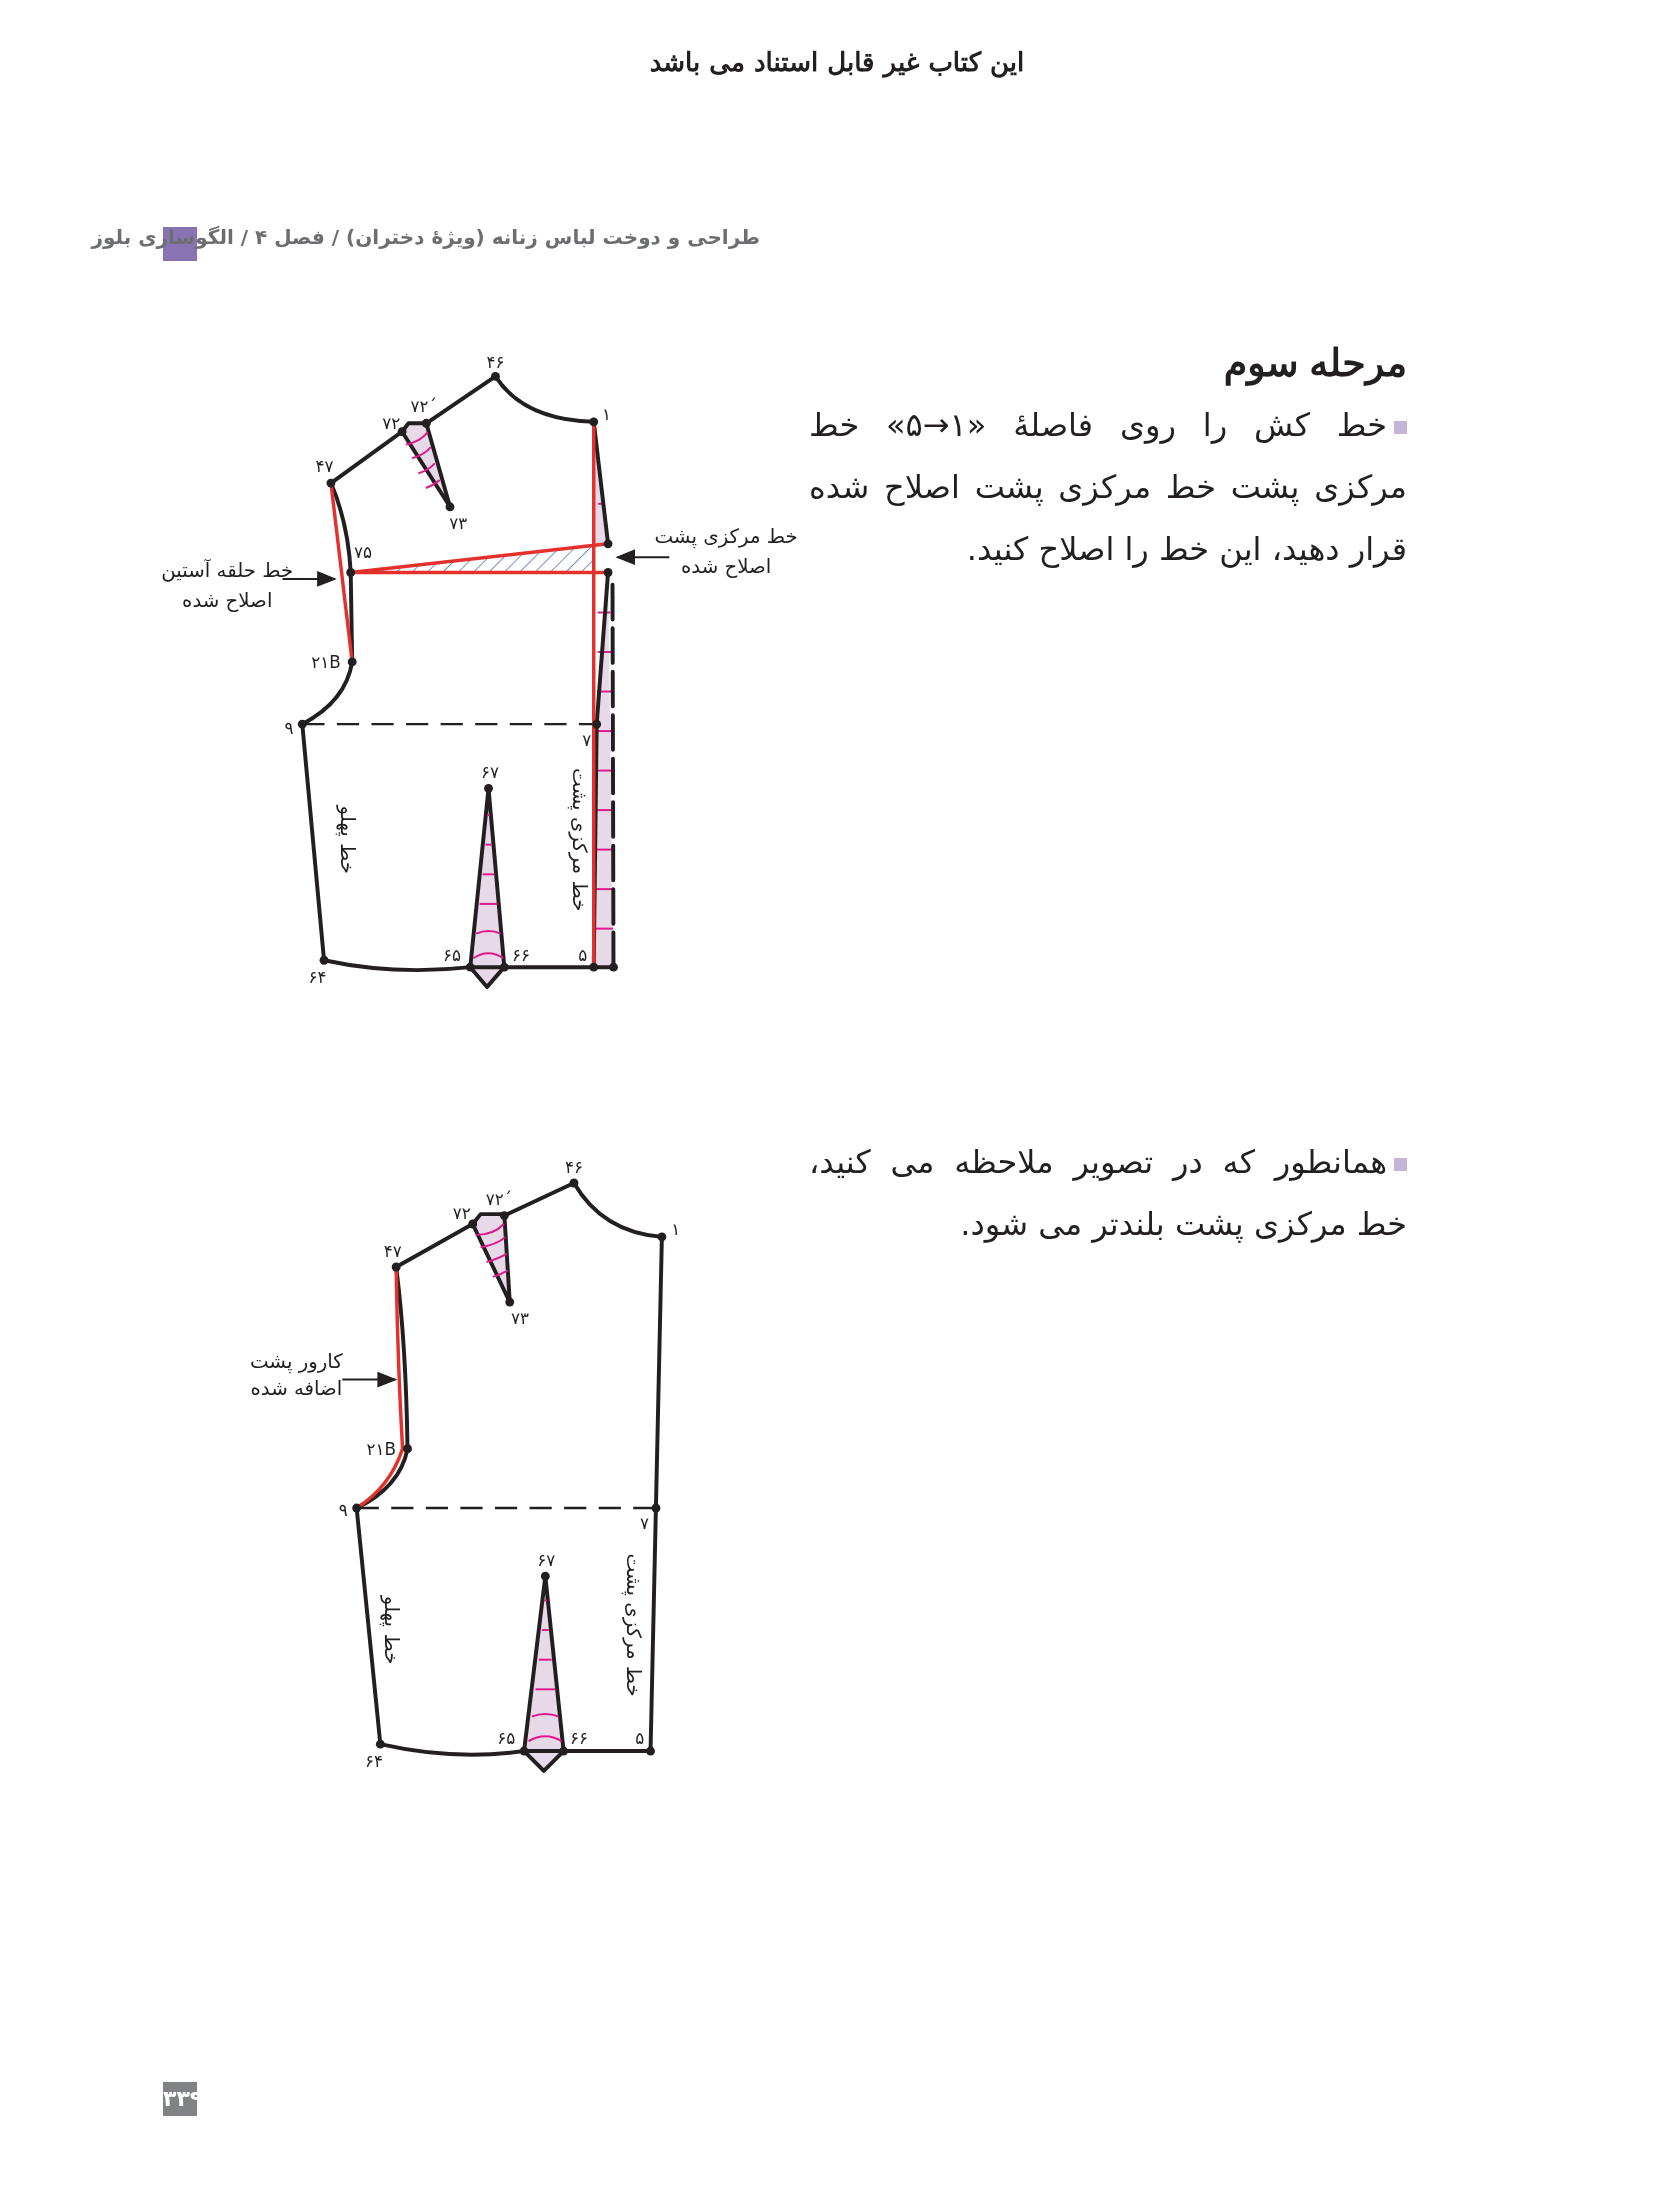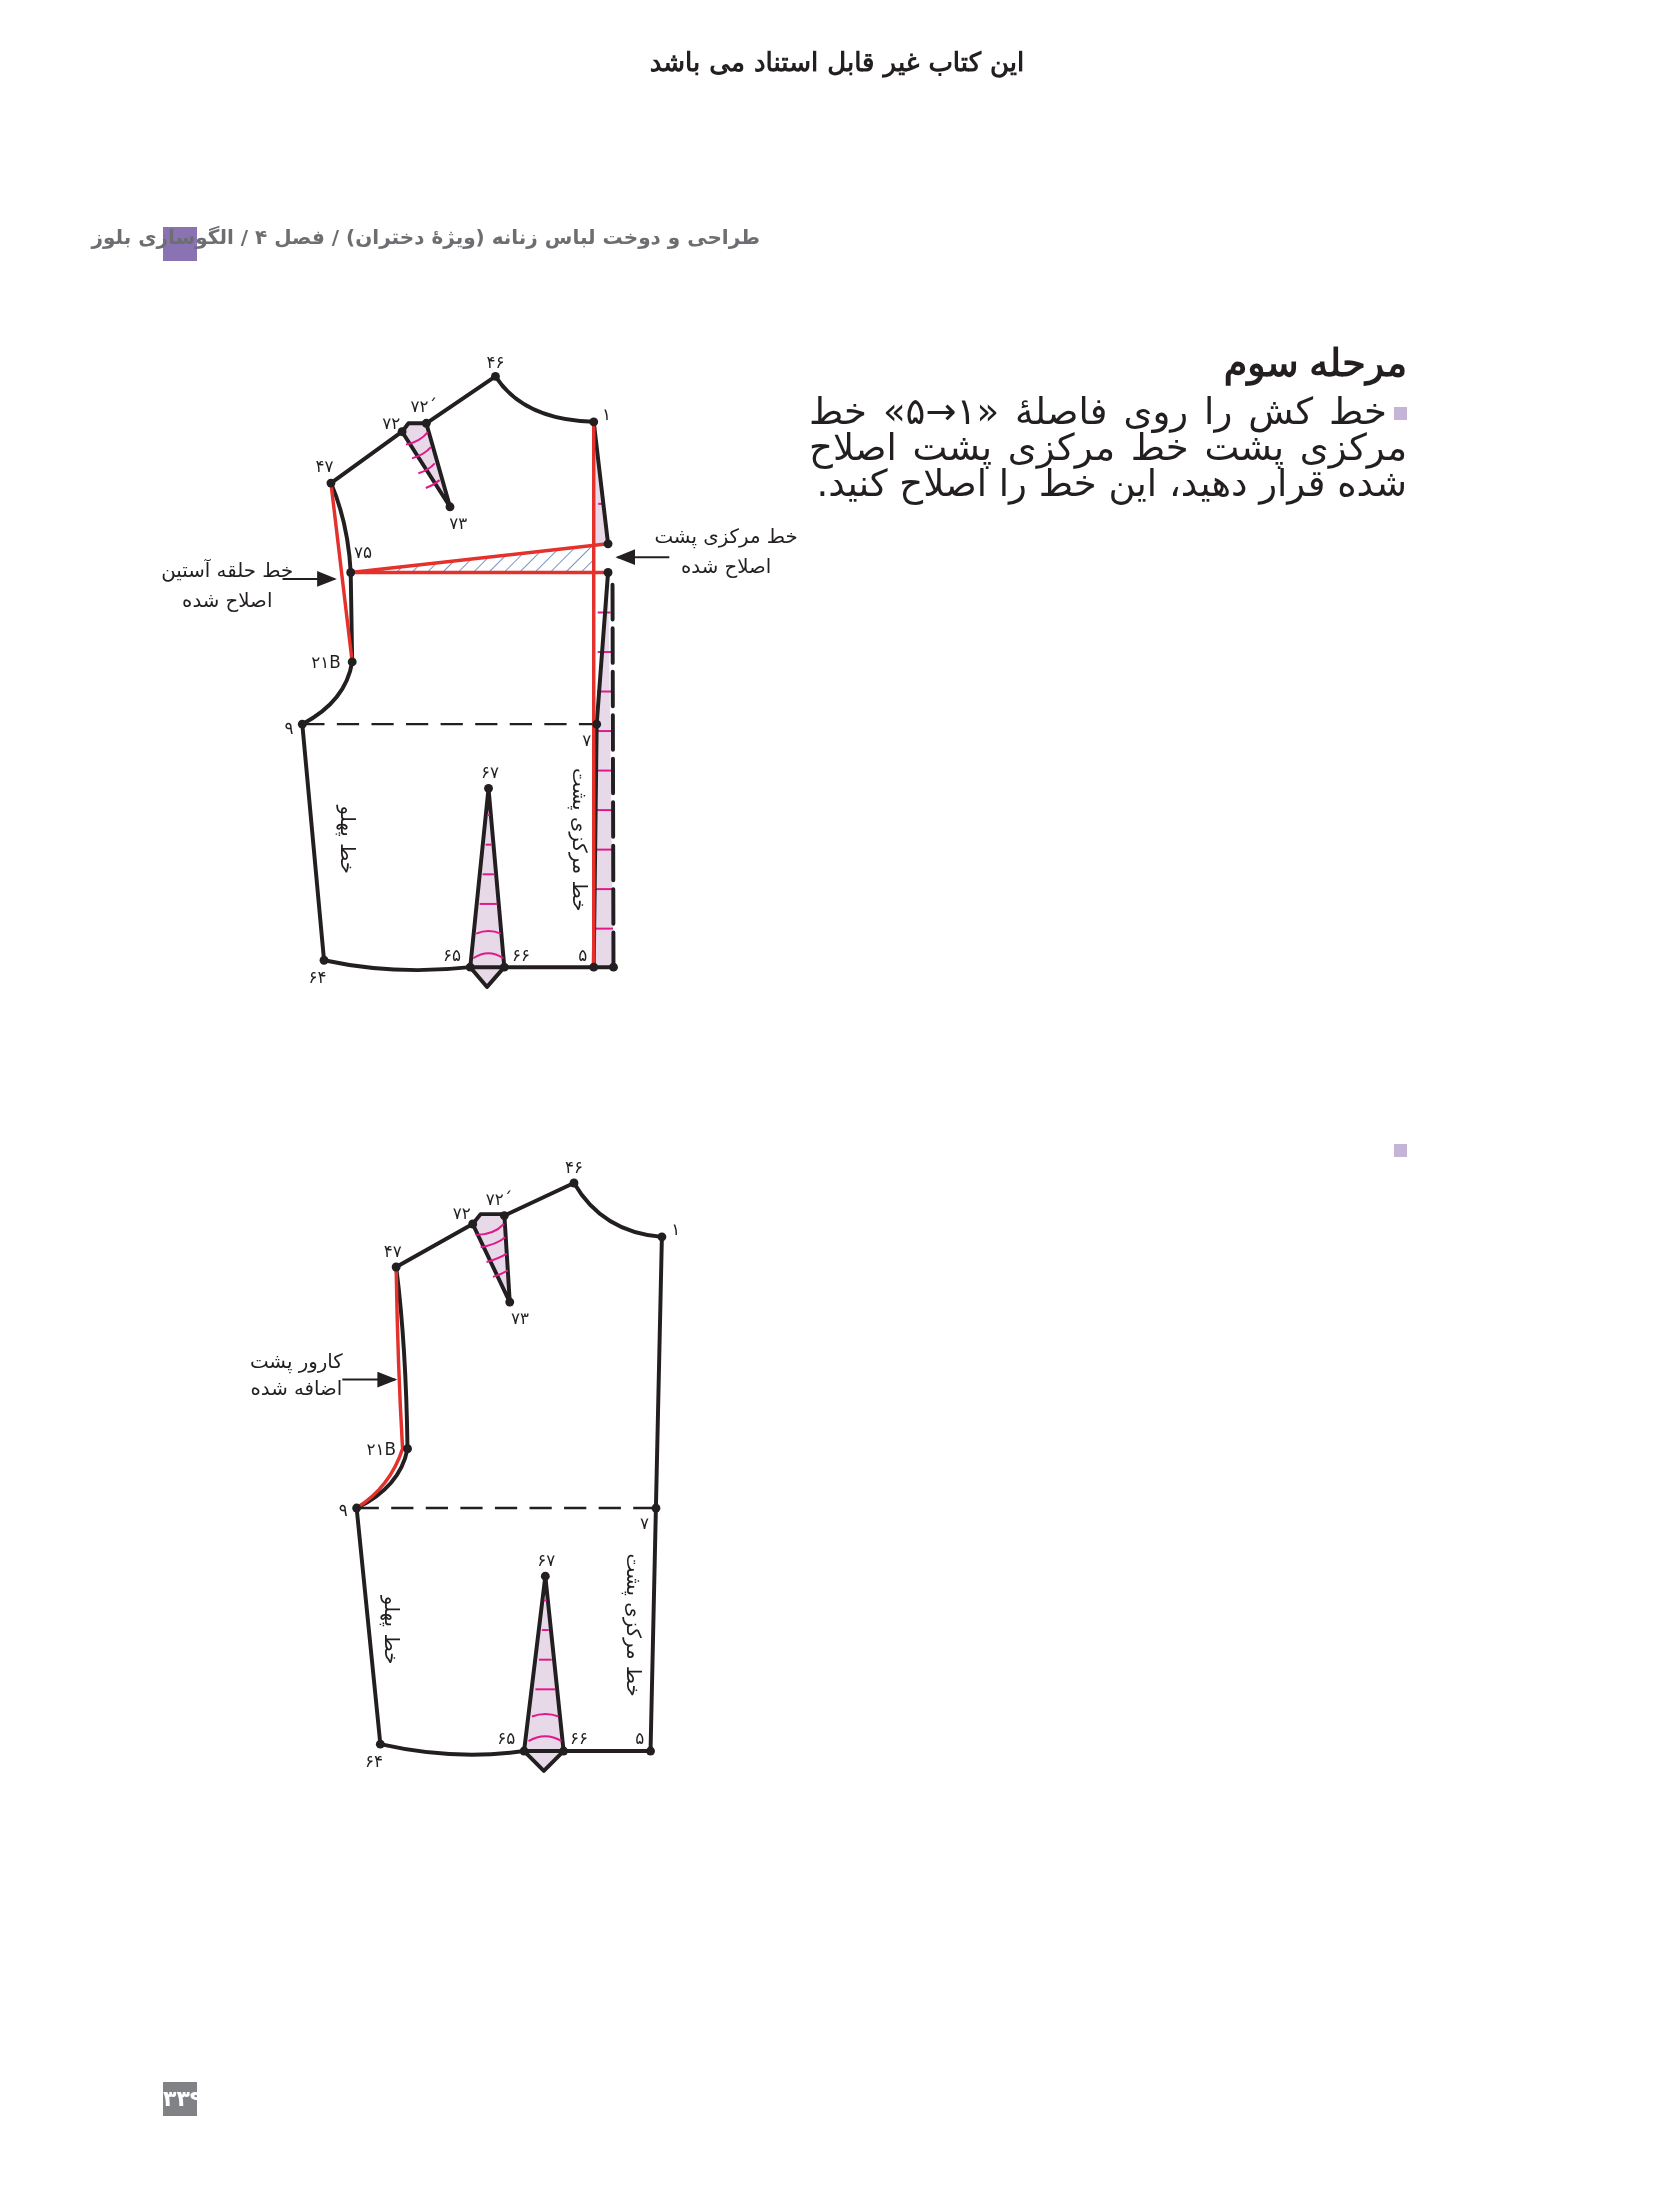--- a/index.html
+++ b/index.html
@@ -5,21 +5,21 @@
   html, body { margin: 0; padding: 0; background: #ffffff; }
   body { width: 1674px; height: 2205px; position: relative; overflow: hidden;
          font-family: "DejaVu Sans", sans-serif; color: #231f20; }
   .watermark { position: absolute; top: 47px; left: 0; width: 1674px; text-align: center;
                font-family: "DejaVu Serif", serif; font-weight: bold; font-size: 26px; direction: rtl; }
   .running-head { position: absolute; top: 225px; right: 914px; direction: rtl;
                   font-weight: bold; font-size: 20px; color: #6d6e71; white-space: nowrap; text-align: right; }
   .head-square { position: absolute; left: 163px; top: 227px; width: 34px; height: 34px; background: #8a73b3; }
   .section { position: absolute; right: 267px; width: 598px; direction: rtl; }
   .section h2 { margin: 0 0 9px 0; font-size: 38px; font-weight: bold; font-family: Liberation Sans, sans-serif; }
-  .section p { margin: 0; font-size: 37px; line-height: 36px; text-align: justify; }
+  .section p { margin: 0; font-size: 32px; line-height: 62px; text-align: justify; }
   .bullet { display: inline-block; width: 13px; height: 13px; background: #c5b4d6; margin-left: 7px; vertical-align: middle; }
   svg.diagram { position: absolute; left: 0; top: 0; }
   .page-num { position: absolute; left: 163px; top: 2082px; width: 34px; height: 34px; background: #808285;
               color: #fff; font-weight: bold; font-size: 22px; text-align: center; line-height: 34px; }
   .pt-label { font-family: "DejaVu Sans", sans-serif; font-size: 34px; fill: #231f20; }
   .call-label { font-family: "DejaVu Sans", sans-serif; font-size: 40px; fill: #231f20; }
 </style>
 </head>
 <body>
 
@@ -27,21 +27,21 @@
 
 <div class="head-square"></div>
 <div class="running-head">طراحی و دوخت لباس زنانه (ویژهٔ دختران) / فصل ۴ / الگوسازی بلوز</div>
 
 <div class="section" style="top:341px;">
   <h2>مرحله سوم</h2>
   <p><span class="bullet"></span><span>خط کش را روی فاصلهٔ «۱→۵» خط مرکزی پشت خط مرکزی پشت اصلاح شده قرار دهید، این خط را اصلاح کنید.</span></p>
 </div>
 
 <div class="section" style="top:1131px;">
-  <p><span class="bullet"></span></p>
+  <p><span class="bullet"></span><span>همانطور که در تصویر ملاحظه می کنید، خط مرکزی پشت بلندتر می شود.</span></p>
 </div>
 
 <svg class="diagram" width="1674" height="2205" viewBox="0 0 3389 4464">
   <defs>
     <pattern id="hatch" patternUnits="userSpaceOnUse" width="22" height="22" patternTransform="rotate(45)">
       <line x1="0" y1="0" x2="0" y2="22" stroke="#4a6fb5" stroke-width="3"></line>
     </pattern>
     <marker id="arrowhead" markerWidth="10" markerHeight="8" refX="9" refY="4" orient="auto">
       <polygon points="0,0 10,4 0,8" fill="#231f20"></polygon>
     </marker>

